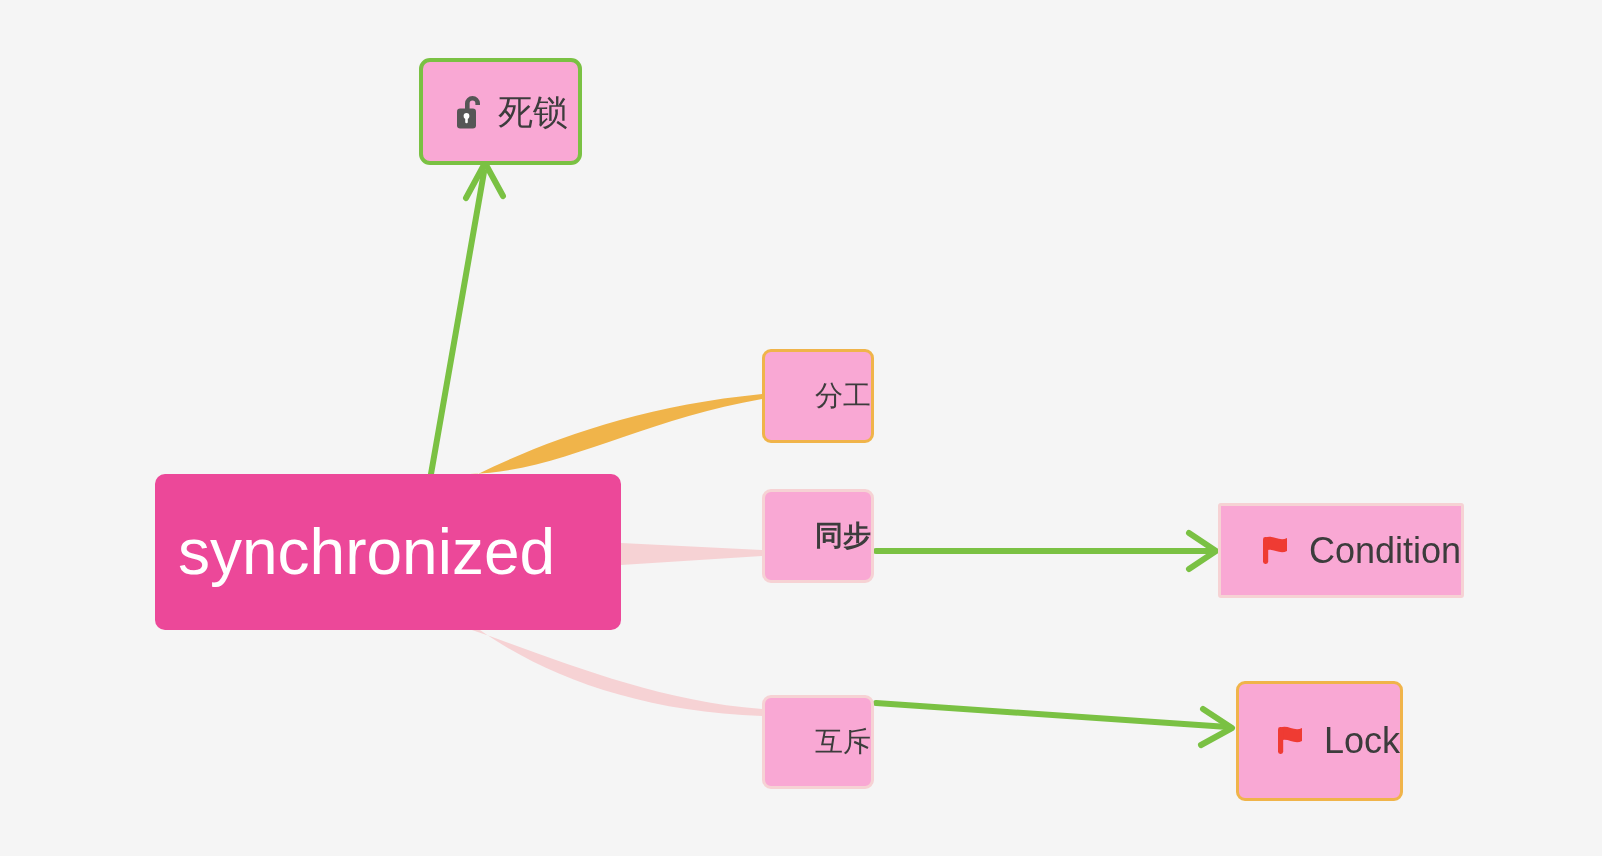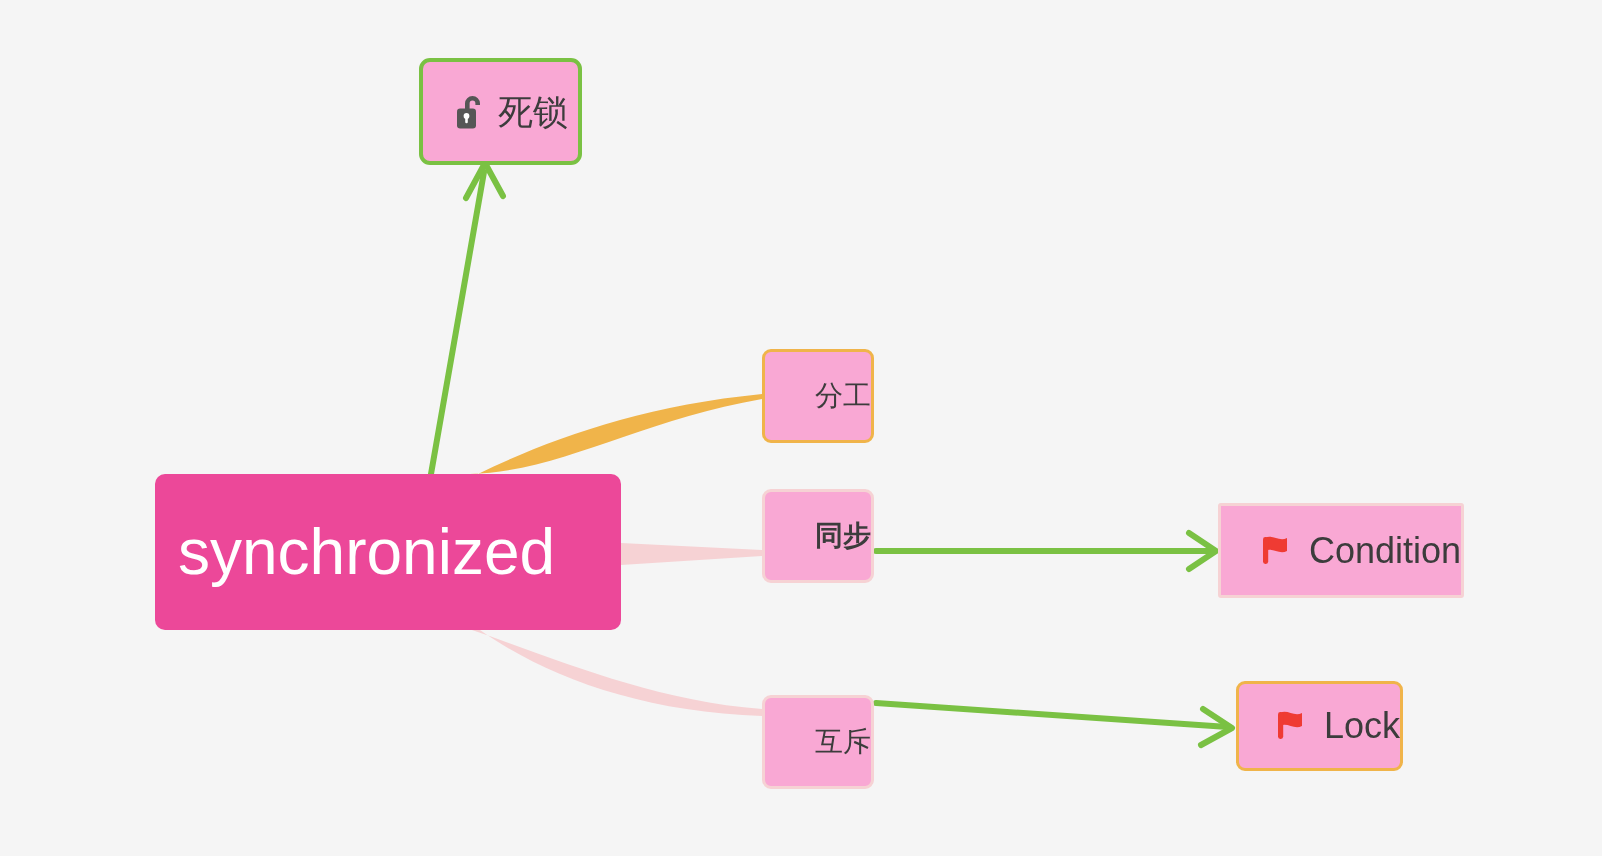--- a/index.html
+++ b/index.html
@@ -100,21 +100,21 @@
     height: 95px;
     border-width: 3px;
     border-color: #f6d2d4;
     border-radius: 3px;
     gap: 18px;
   }
   #node-lock {
     left: 1236px;
     top: 681px;
     width: 167px;
-    height: 90px;
+    height: 120px;
     border-width: 3px;
     border-color: #f0b44a;
     border-radius: 9px;
     gap: 18px;
   }
   #node-condition .node-label,
   #node-lock .node-label {
     color: #3c3c3c;
     font-size: 36px;
     line-height: 1;

